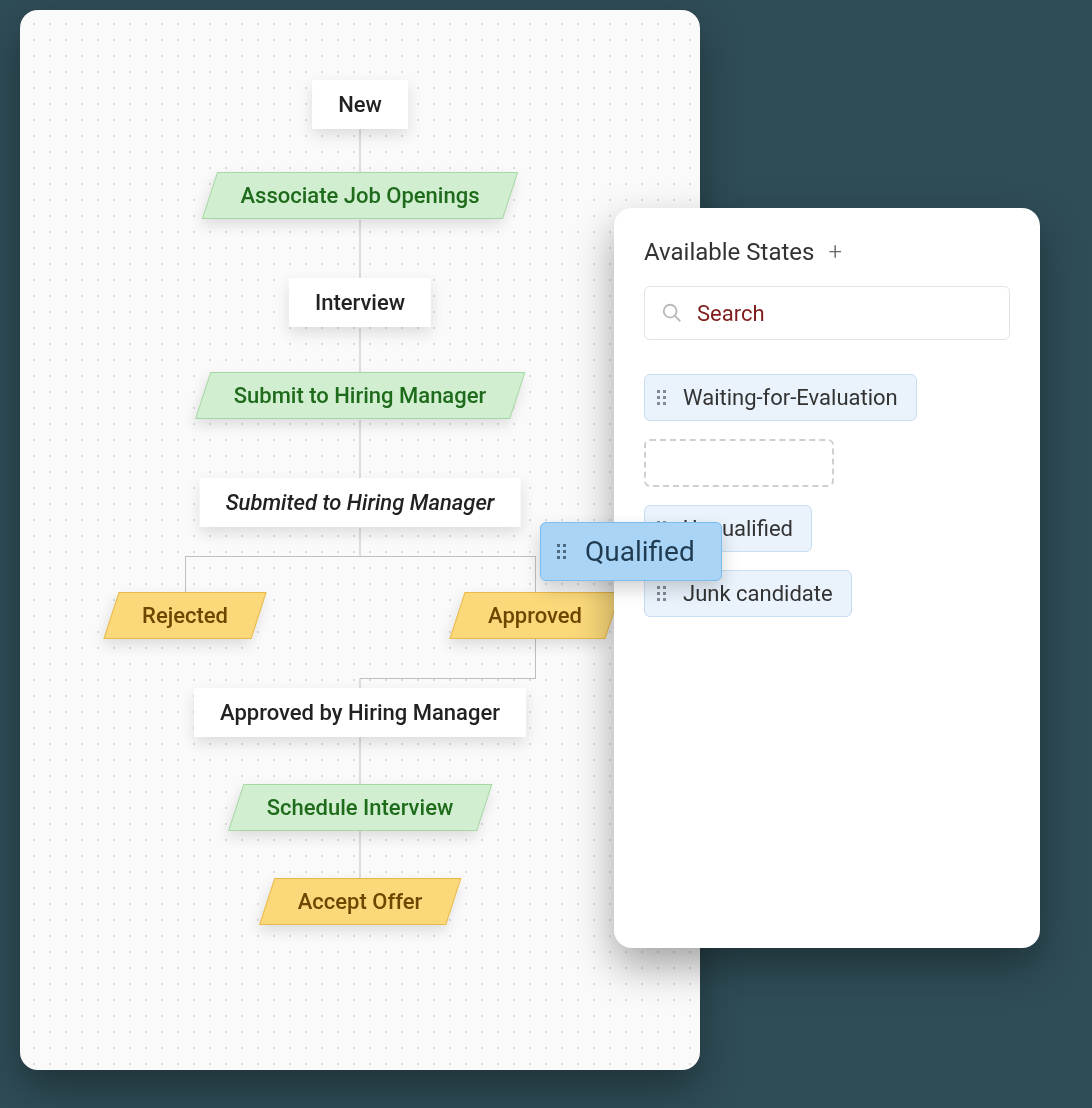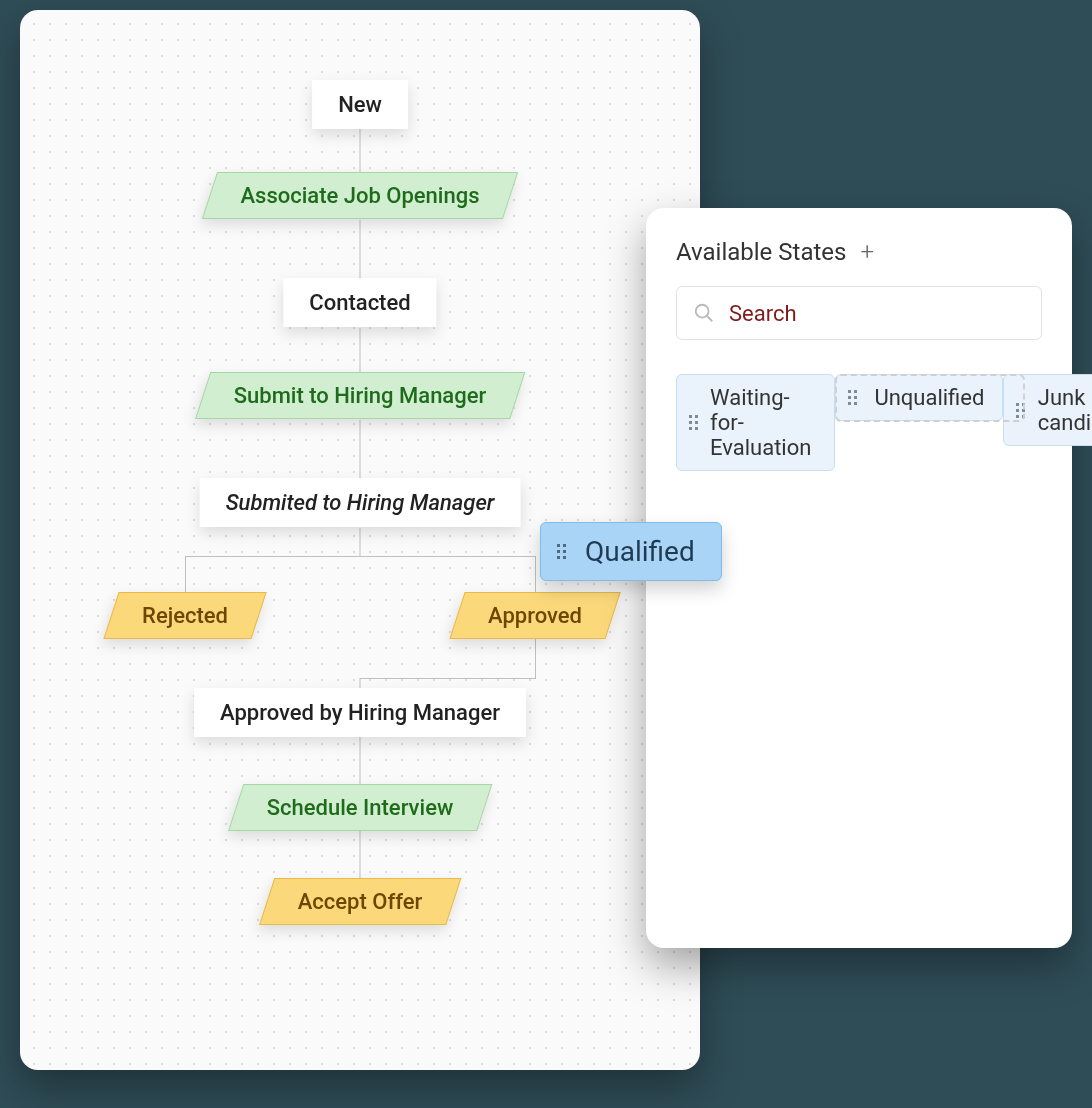--- a/index.html
+++ b/index.html
@@ -83,21 +83,20 @@
   .panel {
     position: absolute;
     left: 614px;
     top: 208px;
     width: 426px;
     height: 740px;
     background: #ffffff;
     border-radius: 18px;
     box-shadow: 0 18px 40px rgba(0,0,0,0.35);
     padding: 30px 30px;
-    margin-left: 32px;
   }
   .panel-header {
     display: flex;
     align-items: center;
     font-size: 24px;
     color: #333;
     margin-bottom: 20px;
   }
   .panel-header .plus {
     margin-left: 14px;
@@ -135,21 +134,21 @@
     width: 14px;
     margin-right: 12px;
     display: grid;
     grid-template-columns: repeat(2, 3px);
     grid-template-rows: repeat(3, 3px);
     gap: 3px;
   }
   .state-chip .grip i {
     width:3px; height:3px; background:#7d8b99; display:block;
   }
-  .chips-col { display:flex; flex-direction:row; align-items:flex-start; }
+  .chips-col { display:flex; flex-direction:column; align-items:flex-start; }
 
   
   .drag-chip {
     position: absolute;
     background: #a9d4f5;
     border: 1px solid #7cbdef;
     color: #1f3b52;
     font-size: 28px;
     padding: 12px 26px 12px 16px;
     border-radius: 6px;
@@ -199,21 +198,21 @@
 
     <div class="node" style="top:70px;">
       <span>New</span>
     </div>
 
     <div class="pgram green" style="top:162px;">
       <span>Associate Job Openings</span>
     </div>
 
     <div class="node" style="top:268px;">
-      <span>Contacted</span>
+      <span>Interview</span>
     </div>
 
     <div class="pgram green" style="top:362px;">
       <span>Submit to Hiring Manager</span>
     </div>
 
     <div class="node" style="top:468px;font-style:italic;">
       <span>Submited to Hiring Manager</span>
     </div>
 

